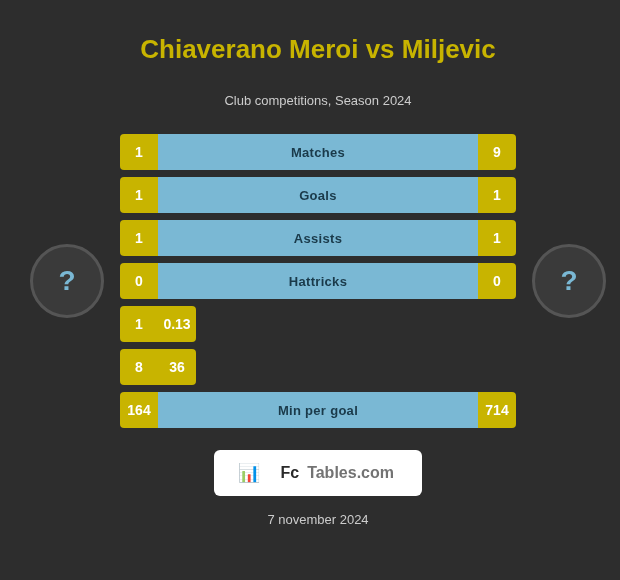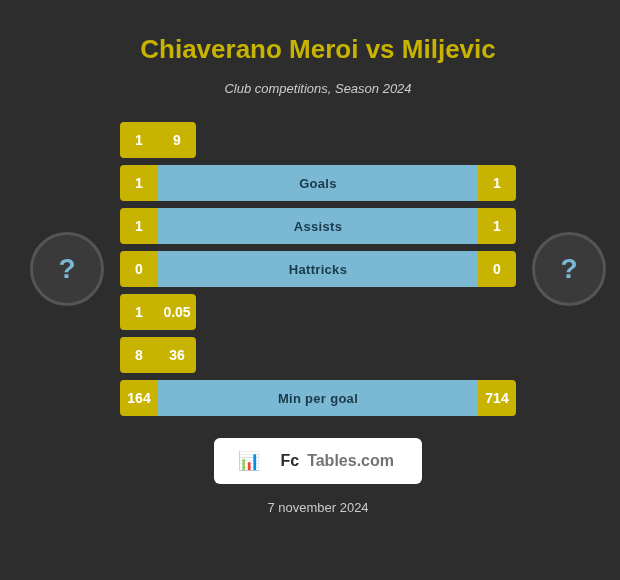--- a/index.html
+++ b/index.html
@@ -23,25 +23,24 @@
     .title {
       margin-top: 18px;
       font-size: 26px;
       font-weight: bold;
       color: #c8b400;
       text-align: center;
       line-height: 1.2;
     }
 
     .subtitle {
-      margin-top: 8px;
+      margin-top: 20px;
       font-size: 13px;
       color: #cccccc;
       text-align: center;
-      font-style: italic;
     }
 
     .stats-section {
       display: flex;
       flex-direction: row;
       align-items: center;
       width: 100%;
       margin-top: 18px;
       padding: 0 10px;
     }
@@ -179,20 +178,23 @@
 
     <div class="player-avatar">
       <div class="avatar-circle">
         <span class="avatar-question">?</span>
       </div>
     </div>
 
     <div class="bars-container">
     <div class="stat-row">
           <div class="stat-left-val">1</div>
+          <div class="stat-bar-center">
+            <span class="stat-label">Matches</span>
+          </div>
           <div class="stat-right-val">9</div>
         </div>
         <div class="stat-row">
           <div class="stat-left-val">1</div>
           <div class="stat-bar-center">
             <span class="stat-label">Goals</span>
           </div>
           <div class="stat-right-val">1</div>
         </div>
         <div class="stat-row">
@@ -204,21 +206,21 @@
         </div>
         <div class="stat-row">
           <div class="stat-left-val">0</div>
           <div class="stat-bar-center">
             <span class="stat-label">Hattricks</span>
           </div>
           <div class="stat-right-val">0</div>
         </div>
         <div class="stat-row">
           <div class="stat-left-val">1</div>
-          <div class="stat-right-val">0.05</div>
+          <div class="stat-right-val">0.13</div>
         </div>
         <div class="stat-row">
           <div class="stat-left-val">8</div>
           <div class="stat-right-val">36</div>
         </div>
         <div class="stat-row">
           <div class="stat-left-val">164</div>
           <div class="stat-bar-center">
             <span class="stat-label">Min per goal</span>
           </div>

